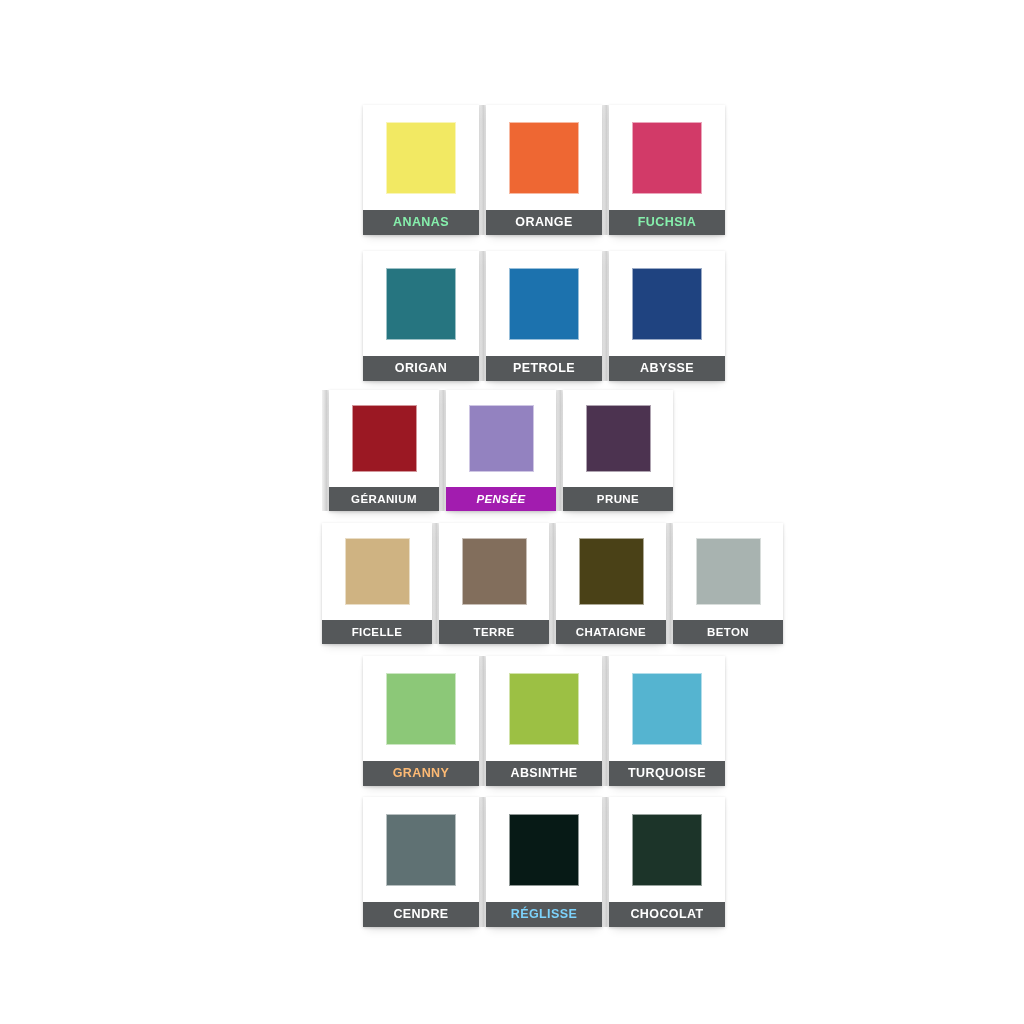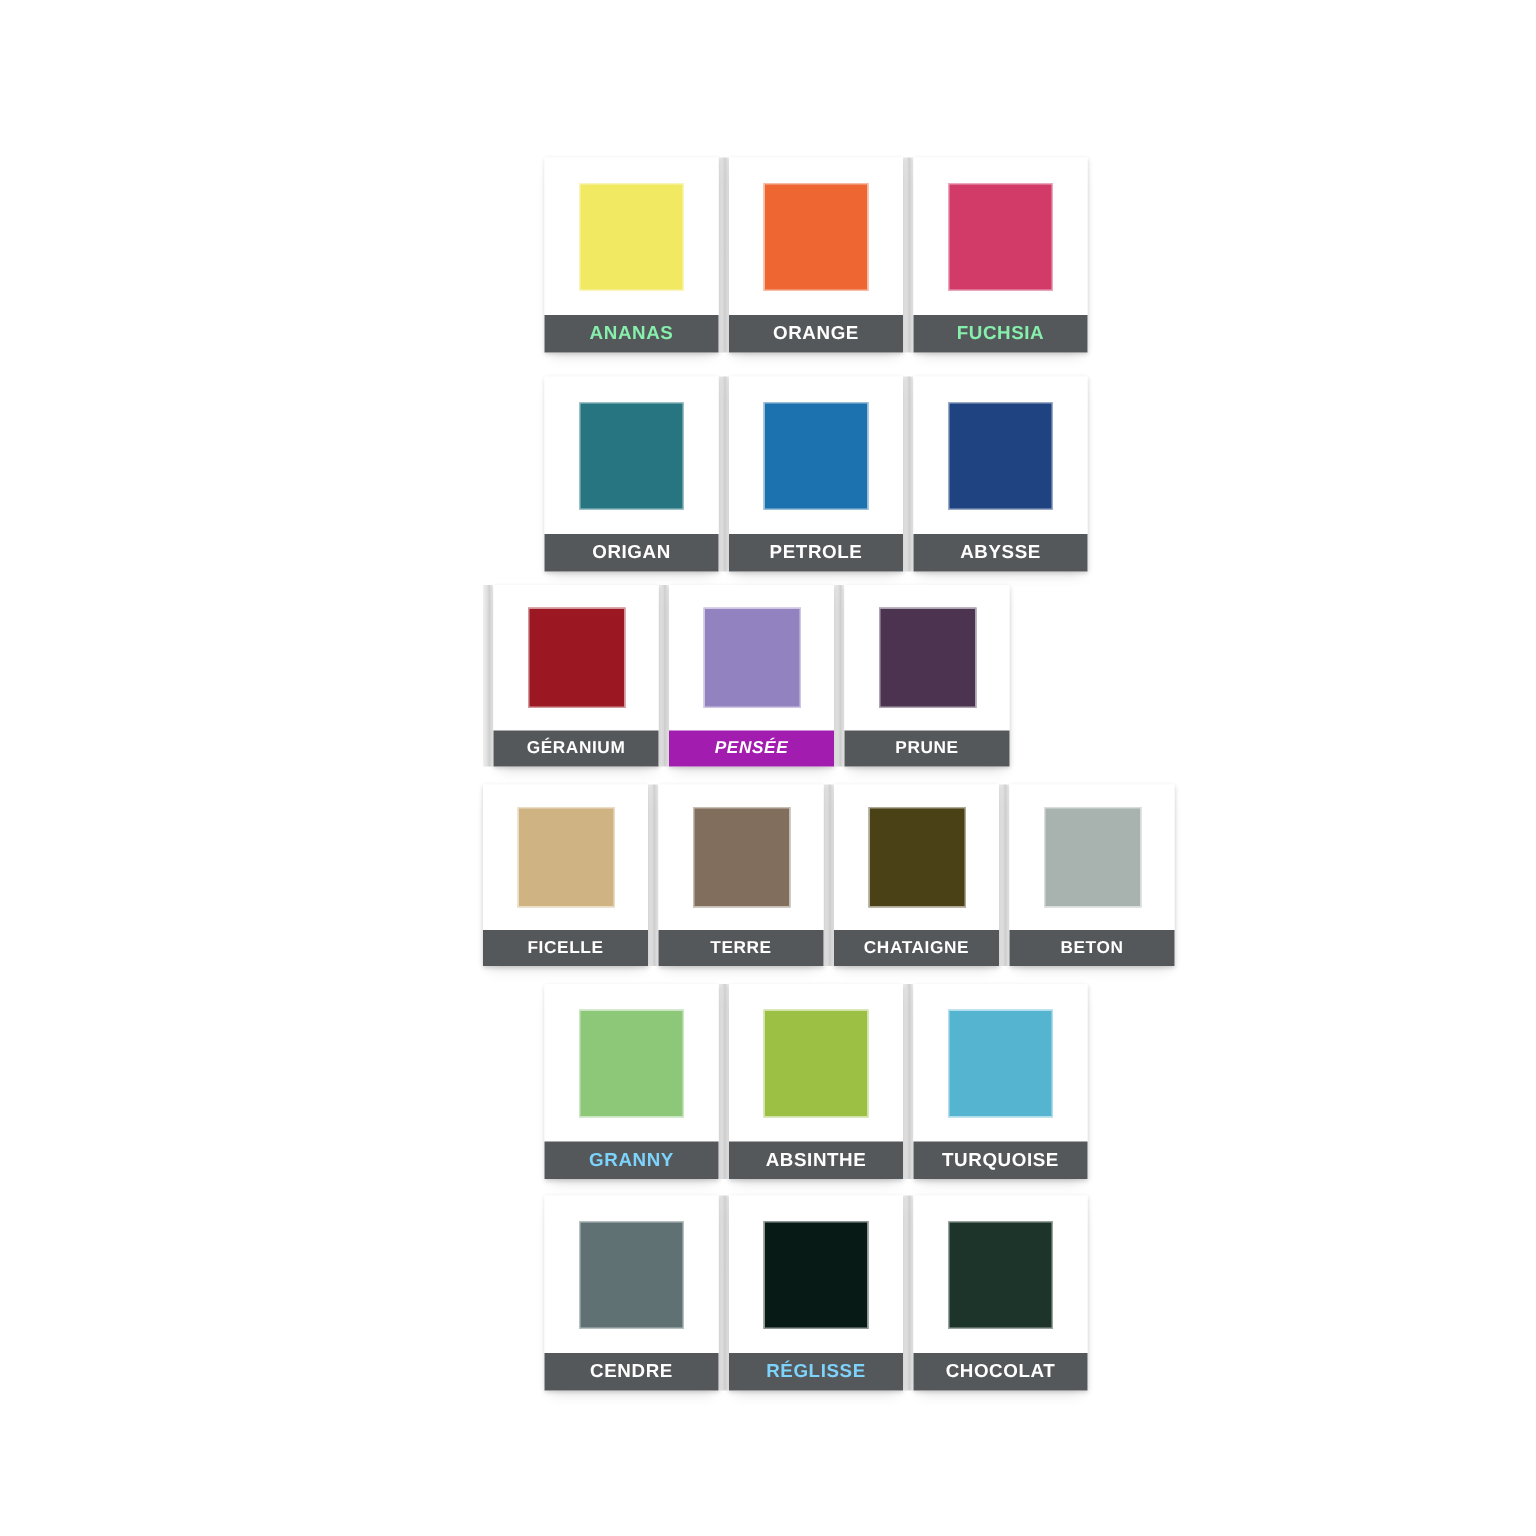--- a/index.html
+++ b/index.html
@@ -184,21 +184,21 @@
           <div class="swatch-chip" style="background: rgb(168, 179, 176);"></div>
         </div>
         <div class="swatch-label" style="background: rgb(85, 88, 90); color: rgb(255, 255, 255);">BETON</div>
       </div>
     </div>
     <div class="swatch-group" style="left: 363px; top: 656px;">
       <div class="swatch-card w3">
         <div class="swatch-chip-area">
           <div class="swatch-chip" style="background: rgb(140, 200, 120);"></div>
         </div>
-        <div class="swatch-label" style="background: rgb(85, 88, 90); color: #7dd3fc; text-align: center;">GRANNY</div>
+        <div class="swatch-label" style="background: rgb(85, 88, 90); color: #fdba74; text-align: center;">GRANNY</div>
       </div>
       <div class="gutter tall3"></div>
       <div class="swatch-card w3">
         <div class="swatch-chip-area">
           <div class="swatch-chip" style="background: rgb(156, 192, 68);"></div>
         </div>
         <div class="swatch-label" style="background: rgb(85, 88, 90); color: rgb(255, 255, 255);">ABSINTHE</div>
       </div>
       <div class="gutter tall3"></div>
       <div class="swatch-card w3">

